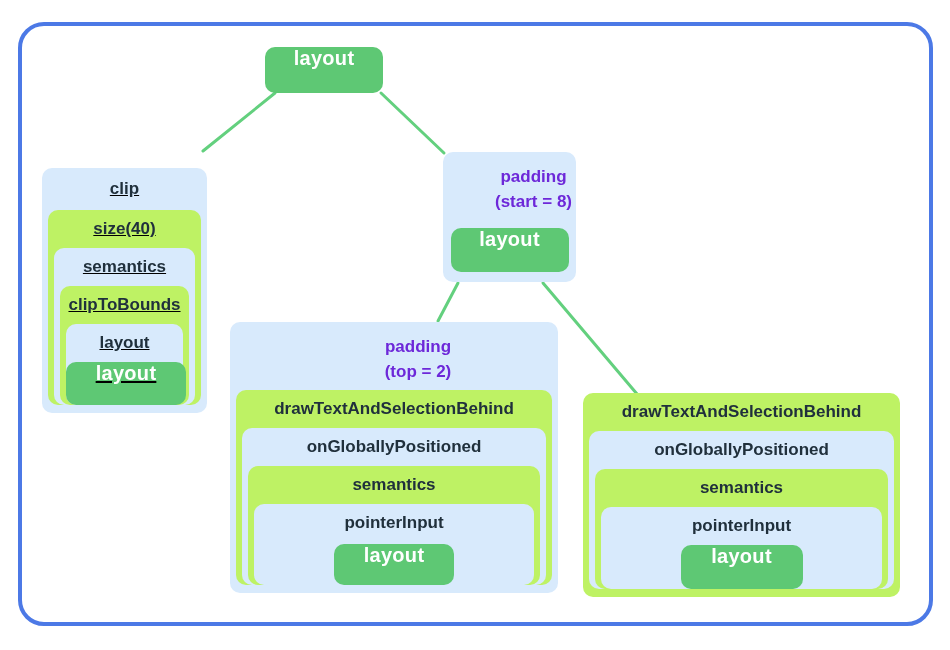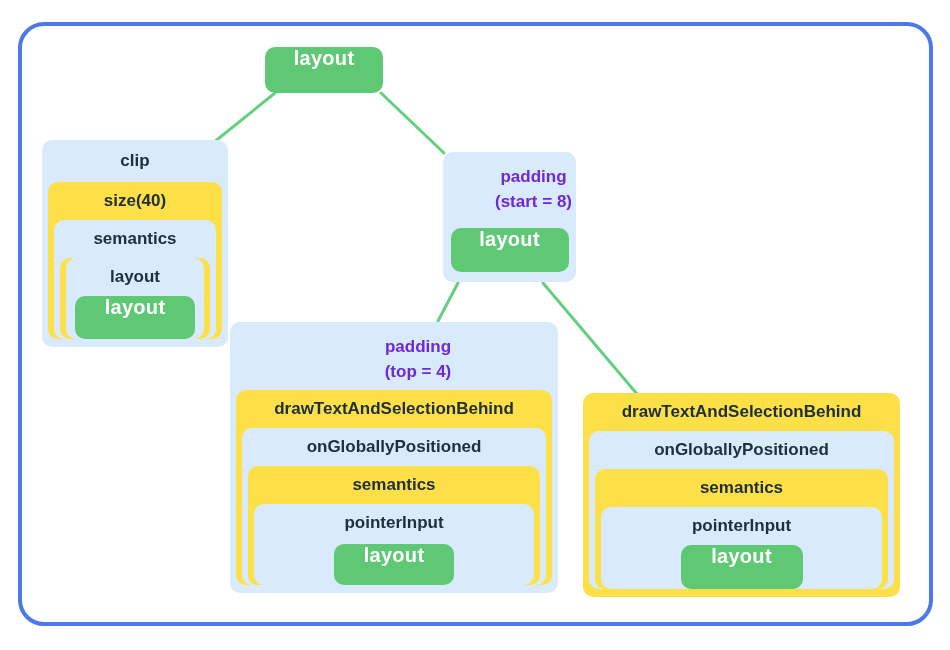--- a/index.html
+++ b/index.html
@@ -18,35 +18,35 @@
 
   .leafbtn {
     background:#5ec874; color:#ffffff; border-radius:10px;
     display:flex; justify-content:center;
     font-weight:700; font-size:20px; letter-spacing:.3px;
   }
   .root-node { left:265px; top:47px; width:118px; height:46px; }
 
   .box { border-radius:10px; box-sizing:border-box; }
   .light { background:#d8eafc; }
-  .dark  { background:#fde047; }
+  .dark  { background:#bef264; }
   .box .box { margin:0 6px 6px; }
 
   .lbl {
     height:38px; display:flex; align-items:center; justify-content:center;
     font-weight:700; font-size:17px; color:#20303c; white-space:nowrap;
   }
   .lbl.tall { height:42px; }
 
   .hdr2 {
     padding:12px 4px 6px; text-align:center;
     font-weight:700; font-size:17px; color:#6d28d9; line-height:25px;margin-left:48px;
   }
 
-  .g-clip  { left:42px;  top:140px; width:186px; }
+  .g-clip  { left:42px;  top:168px; width:165px;text-decoration:underline; }
   .g-start { left:443px; top:152px; width:133px; }
   .g-top   { left:230px; top:322px; width:328px; }
   .g-draw  { left:583px; top:393px; width:317px; }
 
   .leaf-clip  { width:120px; height:43px; margin:0 auto 8px; }
   .leaf-start { width:118px; height:44px; margin:8px auto 10px; }
   .leaf-top   { width:120px; height:41px; margin:2px auto 8px; }
   .leaf-draw  { width:122px; height:44px; margin:0 auto 8px; }
 </style>
 </head>
@@ -67,41 +67,42 @@
     <span>layout</span>
   </div>
 
   <div class="node box light g-clip">
     <div class="lbl tall">clip</div>
     <div class="box dark">
       <div class="lbl">size(40)</div>
       <div class="box light">
         <div class="lbl">semantics</div>
         <div class="box dark">
+          <div class="lbl">clipToBounds</div>
           <div class="box light">
             <div class="lbl">layout</div>
             <div class="leafbtn leaf-clip">layout</div>
           </div>
         </div>
       </div>
     </div>
   </div>
 
   <div class="node box light g-start">
     <div class="hdr2">
       <div>padding</div>
       <div>(start = 8)</div>
     </div>
     <div class="leafbtn leaf-start">layout</div>
   </div>
 
   <div class="node box light g-top">
     <div class="hdr2">
       <div>padding</div>
-      <div>(top = 4)</div>
+      <div>(top = 2)</div>
     </div>
     <div class="box dark">
       <div class="lbl">drawTextAndSelectionBehind</div>
       <div class="box light">
         <div class="lbl">onGloballyPositioned</div>
         <div class="box dark">
           <div class="lbl">semantics</div>
           <div class="box light">
             <div class="lbl">pointerInput</div>
             <div class="leafbtn leaf-top">layout</div>

